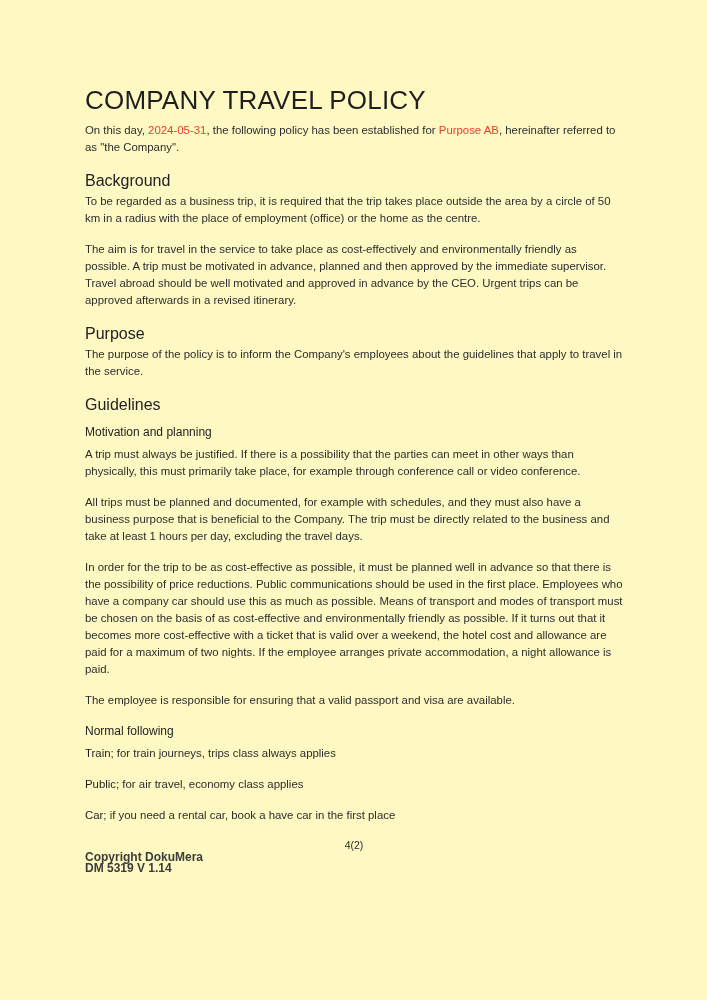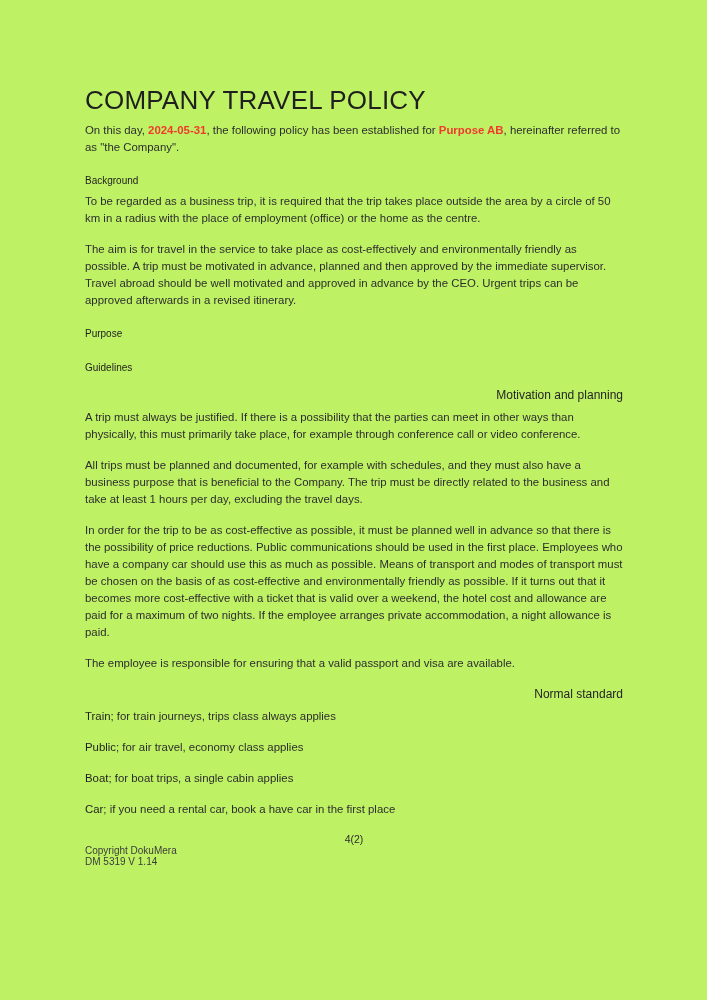--- a/index.html
+++ b/index.html
@@ -1,20 +1,20 @@
 <!DOCTYPE html>
 <html><head>
 <meta charset="utf-8">
 <style>
   html, body { margin: 0; padding: 0; background: #ffffff; }
   .page {
     position: relative;
     width: 707px;
     height: 1000px;
-    background: #bef264;
+    background: #fef9c3;
     box-sizing: border-box;
     padding: 87px 85px 0 85px;
     font-family: "Liberation Sans", "DejaVu Sans", sans-serif;
     color: #2d2d2d;
     overflow: hidden;
   }
   .content { width: 538px; }
   .doc-title {
     font-size: 26px;
     font-weight: 400;
@@ -23,81 +23,81 @@
     line-height: 26px;
     margin: 0 0 9px 0;
   }
   p {
     font-size: 11.4px;
     line-height: 17px;
     margin: 0 0 14px 0;
     color: #2d2d2d;
   }
   h2.section-heading {
-    font-size: 10px;
+    font-size: 16px;
     font-weight: 400;
     color: #222222;
     line-height: 19px;
     margin: 15px 0 3px 0;
   }
   h3.sub-heading {
     font-size: 12px;
     font-weight: 400;
     color: #242424;
     line-height: 17px;
     margin: 10px 0 5px 0;
-    text-align: right;
   }
-  .red { color: #ef3a2d; font-weight: bold; }
+  .red { color: #ef3a2d; }
   strong.term { font-weight: 400; color: #1f1f1f; }
   .page-number {
     text-align: center;
     font-size: 10.5px;
     color: #2d2d2d;
     line-height: 14px;
     margin: 0;
   }
   .copyright {
-    font-size: 10px;
+    font-size: 12px;
     line-height: 10.5px;
     color: #3c3c3c;
     margin: 0;
+    font-weight: bold;
   }
 </style>
 </head>
 <body>
 
 <div class="page">
   <div class="content">
 
     <h1 class="doc-title">COMPANY TRAVEL POLICY</h1>
 
     <p><span>On this day, </span><span class="red">2024-05-31</span><span>, the following policy has been established for </span><span class="red">Purpose AB</span><span>, hereinafter referred to as "the Company".</span></p>
 
     <h2 class="section-heading">Background</h2>
     <p>To be regarded as a business trip, it is required that the trip takes place outside the area by a circle of 50 km in a radius with the place of employment (office) or the home as the centre.</p>
     <p>The aim is for travel in the service to take place as cost-effectively and environmentally friendly as possible. A trip must be motivated in advance, planned and then approved by the immediate supervisor. Travel abroad should be well motivated and approved in advance by the CEO. Urgent trips can be approved afterwards in a revised itinerary.</p>
 
     <h2 class="section-heading">Purpose</h2>
+    <p>The purpose of the policy is to inform the Company's employees about the guidelines that apply to travel in the service.</p>
 
     <h2 class="section-heading">Guidelines</h2>
 
     <h3 class="sub-heading">Motivation and planning</h3>
     <p>A trip must always be justified. If there is a possibility that the parties can meet in other ways than physically, this must primarily take place, for example through conference call or video conference.</p>
     <p>All trips must be planned and documented, for example with schedules, and they must also have a business purpose that is beneficial to the Company. The trip must be directly related to the business and take at least 1 hours per day, excluding the travel days.</p>
     <p>In order for the trip to be as cost-effective as possible, it must be planned well in advance so that there is the possibility of price reductions. Public communications should be used in the first place. Employees who have a company car should use this as much as possible. Means of transport and modes of transport must be chosen on the basis of as cost-effective and environmentally friendly as possible. If it turns out that it becomes more cost-effective with a ticket that is valid over a weekend, the hotel cost and allowance are paid for a maximum of two nights. If the employee arranges private accommodation, a night allowance is paid.</p>
     <p>The employee is responsible for ensuring that a valid passport and visa are available.</p>
 
-    <h3 class="sub-heading">Normal standard</h3>
+    <h3 class="sub-heading">Normal following</h3>
 
     <p><strong class="term">Train</strong><span>; for train journeys, trips class always applies</span></p>
 
     <p><strong class="term">Public</strong><span>; for air travel, economy class applies</span></p>
 
-    <p><strong class="term">Boat</strong><span>; for boat trips, a single cabin applies</span></p>
 
     <p><strong class="term">Car</strong><span>; if you need a rental car, book a have car in the first place</span></p>
 
     <p class="page-number">4(2)</p>
 
     <div class="copyright">
       <div>Copyright DokuMera</div>
       <div>DM 5319 V 1.14</div>
     </div>
 

